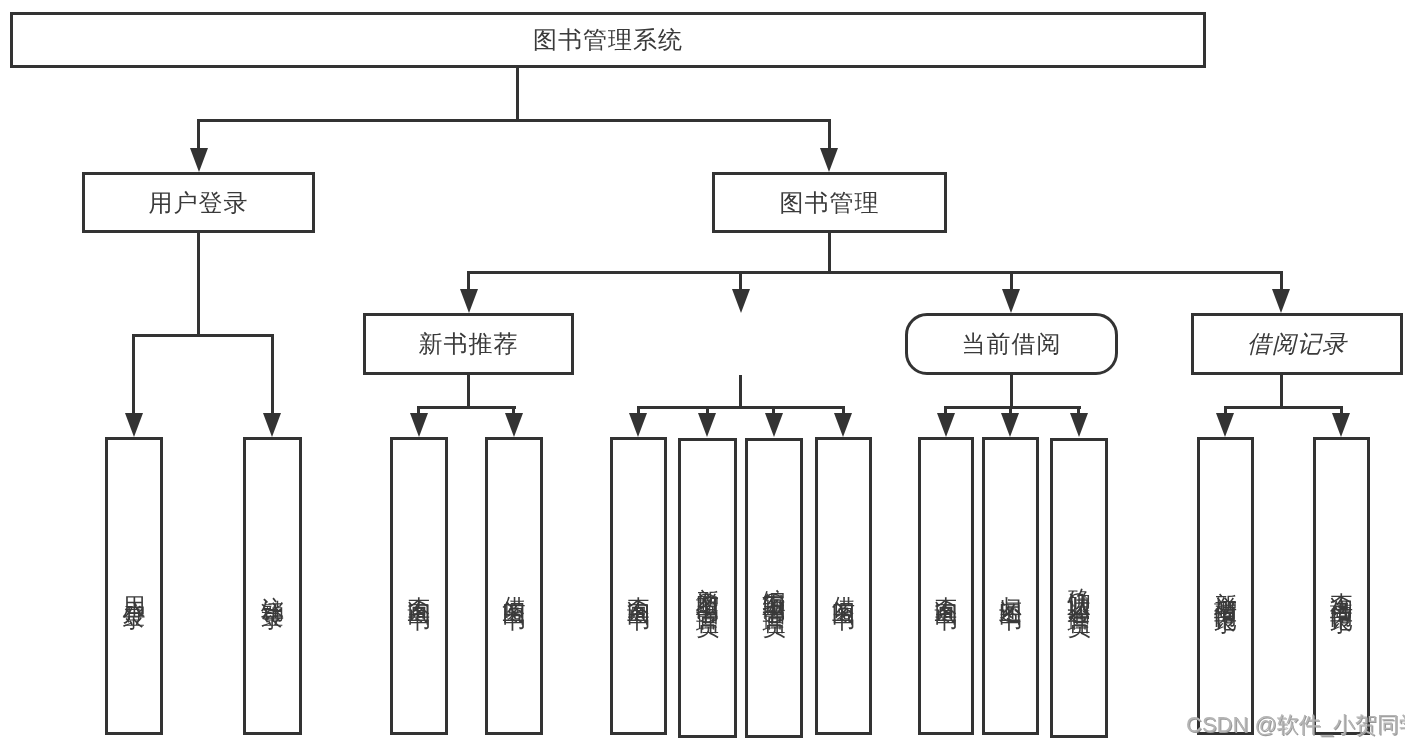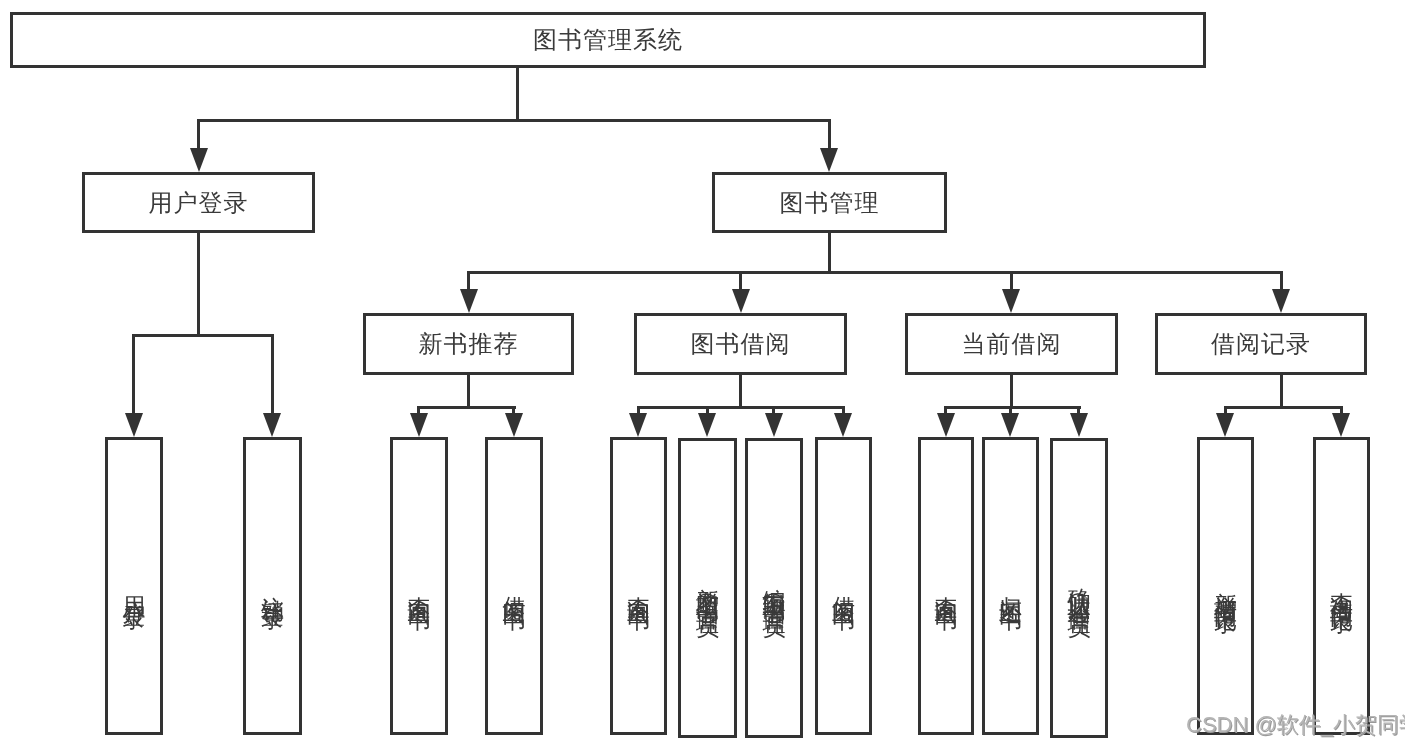--- a/index.html
+++ b/index.html
@@ -122,27 +122,24 @@
   <div class="node hbox" style="left:82px;top:172px;width:233px;height:61px;">
     <span>用户登录</span>
   </div>
   <div class="node hbox" style="left:363px;top:313px;width:211px;height:62px;">
     <span>新书推荐</span>
   </div>
 
   <div class="node hbox" style="left:712px;top:172px;width:235px;height:61px;">
     <span>图书管理</span>
   </div>
-  <div class="node hbox" style="left:634px;top:313px;width:213px;height:62px;">
-    <span>图书借阅</span>
-  </div>
-  <div class="node hbox" style="left:905px;top:313px;width:213px;height:62px;">
+  <div class="node hbox" style="left:905px;top:313px;width:213px;height:62px;border-radius:22px;">
     <span>当前借阅</span>
   </div>
-  <div class="node hbox" style="left:1155px;top:313px;width:212px;height:62px;">
+  <div class="node hbox" style="left:1191px;top:313px;width:212px;height:62px;font-style:italic;">
     <span>借阅记录</span>
   </div>
 
   <div class="node vbox" style="left:105px;top:437px;width:58px;height:298px;">
     <span>用户登录</span>
   </div>
   <div class="node vbox" style="left:243px;top:437px;width:59px;height:298px;">
     <span>注销登录</span>
   </div>
 

